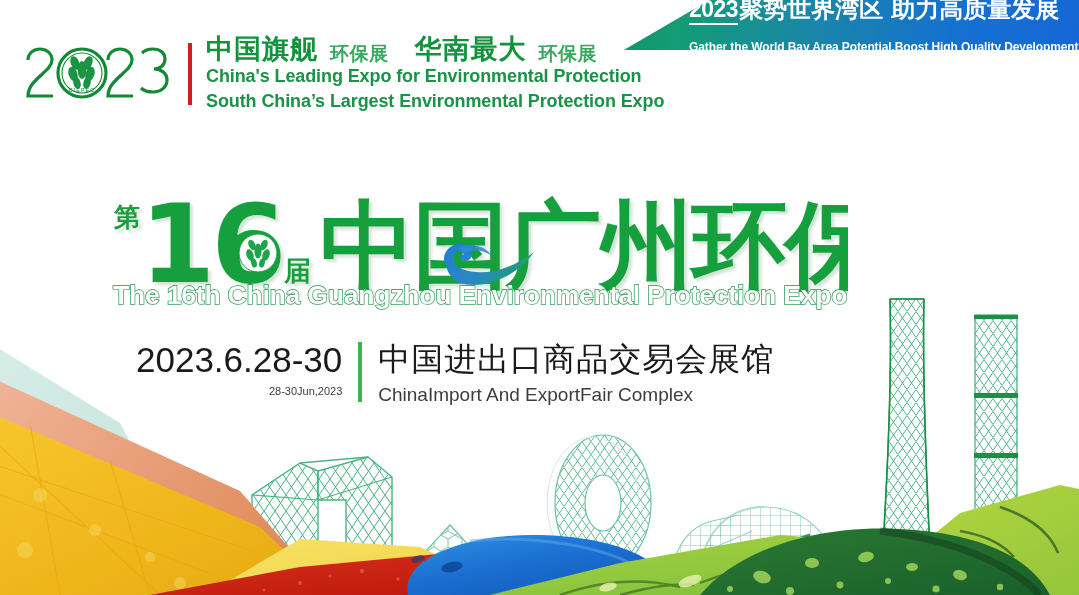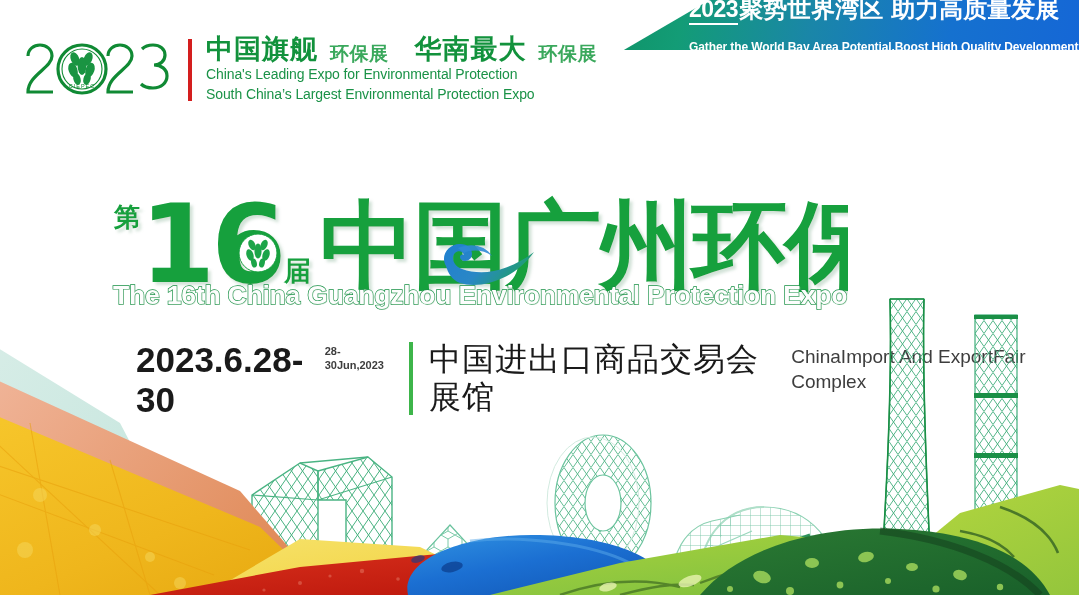--- a/index.html
+++ b/index.html
@@ -50,43 +50,43 @@
   .logo2023{ position:relative; width:158px; height:62px; }
   .logo2023 svg{ display:block; }
 
   .red-bar{ width:4px; height:62px; background:#d41e1e; margin:0 14px 0 8px; }
 
   .claims{ display:flex; flex-direction:column; justify-content:center; }
   .claim-cn{ display:flex; align-items:flex-end; white-space:nowrap; line-height:1; }
   .cn-big{ font-size:27px; color:#12923c; font-weight:bold; font-family:Liberation Serif, serif; letter-spacing:1px; }
   .cn-sm{ font-size:19px; color:#3aa85c; font-weight:bold; font-family:"DejaVu Sans", sans-serif; letter-spacing:0.5px; margin-left:12px; }
   .gap{ display:inline-block; width:26px; }
-  .claim-en{ font-size:14px; color:#1a9247; font-weight:normal; line-height:1.22; letter-spacing:-0.1px; margin-top:3px; white-space:nowrap; }
+  .claim-en{ font-size:18px; color:#1a9247; font-weight:bold; line-height:1.22; letter-spacing:-0.1px; margin-top:3px; white-space:nowrap; }
 
   
   .main-title{ position:absolute; left:108px; top:178px; width:740px; height:135px; }
   .main-title svg{ display:block; }
 
   .title-en{
     position:absolute; left:113px; top:280px;
     font-size:26.5px; font-weight:bold; letter-spacing:-0.2px;
     color:#fdfdfd;
     -webkit-text-stroke:1.4px #1a9247;
     paint-order: stroke fill;
     text-shadow: 1px 1px 0 rgba(160,200,170,.35);
     white-space:nowrap; font-family:"Liberation Sans", sans-serif;
   }
 
   
   .datebox{ position:absolute; left:136px; top:340px; display:flex; }
-  .dcol{ display:flex; flex-direction:row; align-items:flex-start;font-weight:bold; }
+  .dcol{ display:flex; flex-direction:column; align-items:flex-end; }
   .d-big{ font-size:35px; color:#1a1a1a; letter-spacing:0px; line-height:1.15; font-family:"Liberation Sans", sans-serif; }
   .d-sm{ font-size:11px; color:#3d3d3d; line-height:1.3; margin-top:4px; }
   .dsep{ width:4px; background:#3db54a; margin:2px 16px 6px 16px; }
-  .vcol{ display:flex; flex-direction:row; align-items:flex-start; }
+  .vcol{ display:flex; flex-direction:column; align-items:flex-start; }
   .v-big{ font-size:32px; color:#1a1a1a; line-height:1.2; font-family:"DejaVu Sans", sans-serif; letter-spacing:1px;}
   .v-sm{ font-size:19px; color:#3d3d3d; line-height:1.3; margin-top:5px; }
 
   
   .scene{ position:absolute; left:0; bottom:0; width:1079px; height:300px; }
   .scene svg{ display:block; }
 </style>
 </head>
 <body>
 

